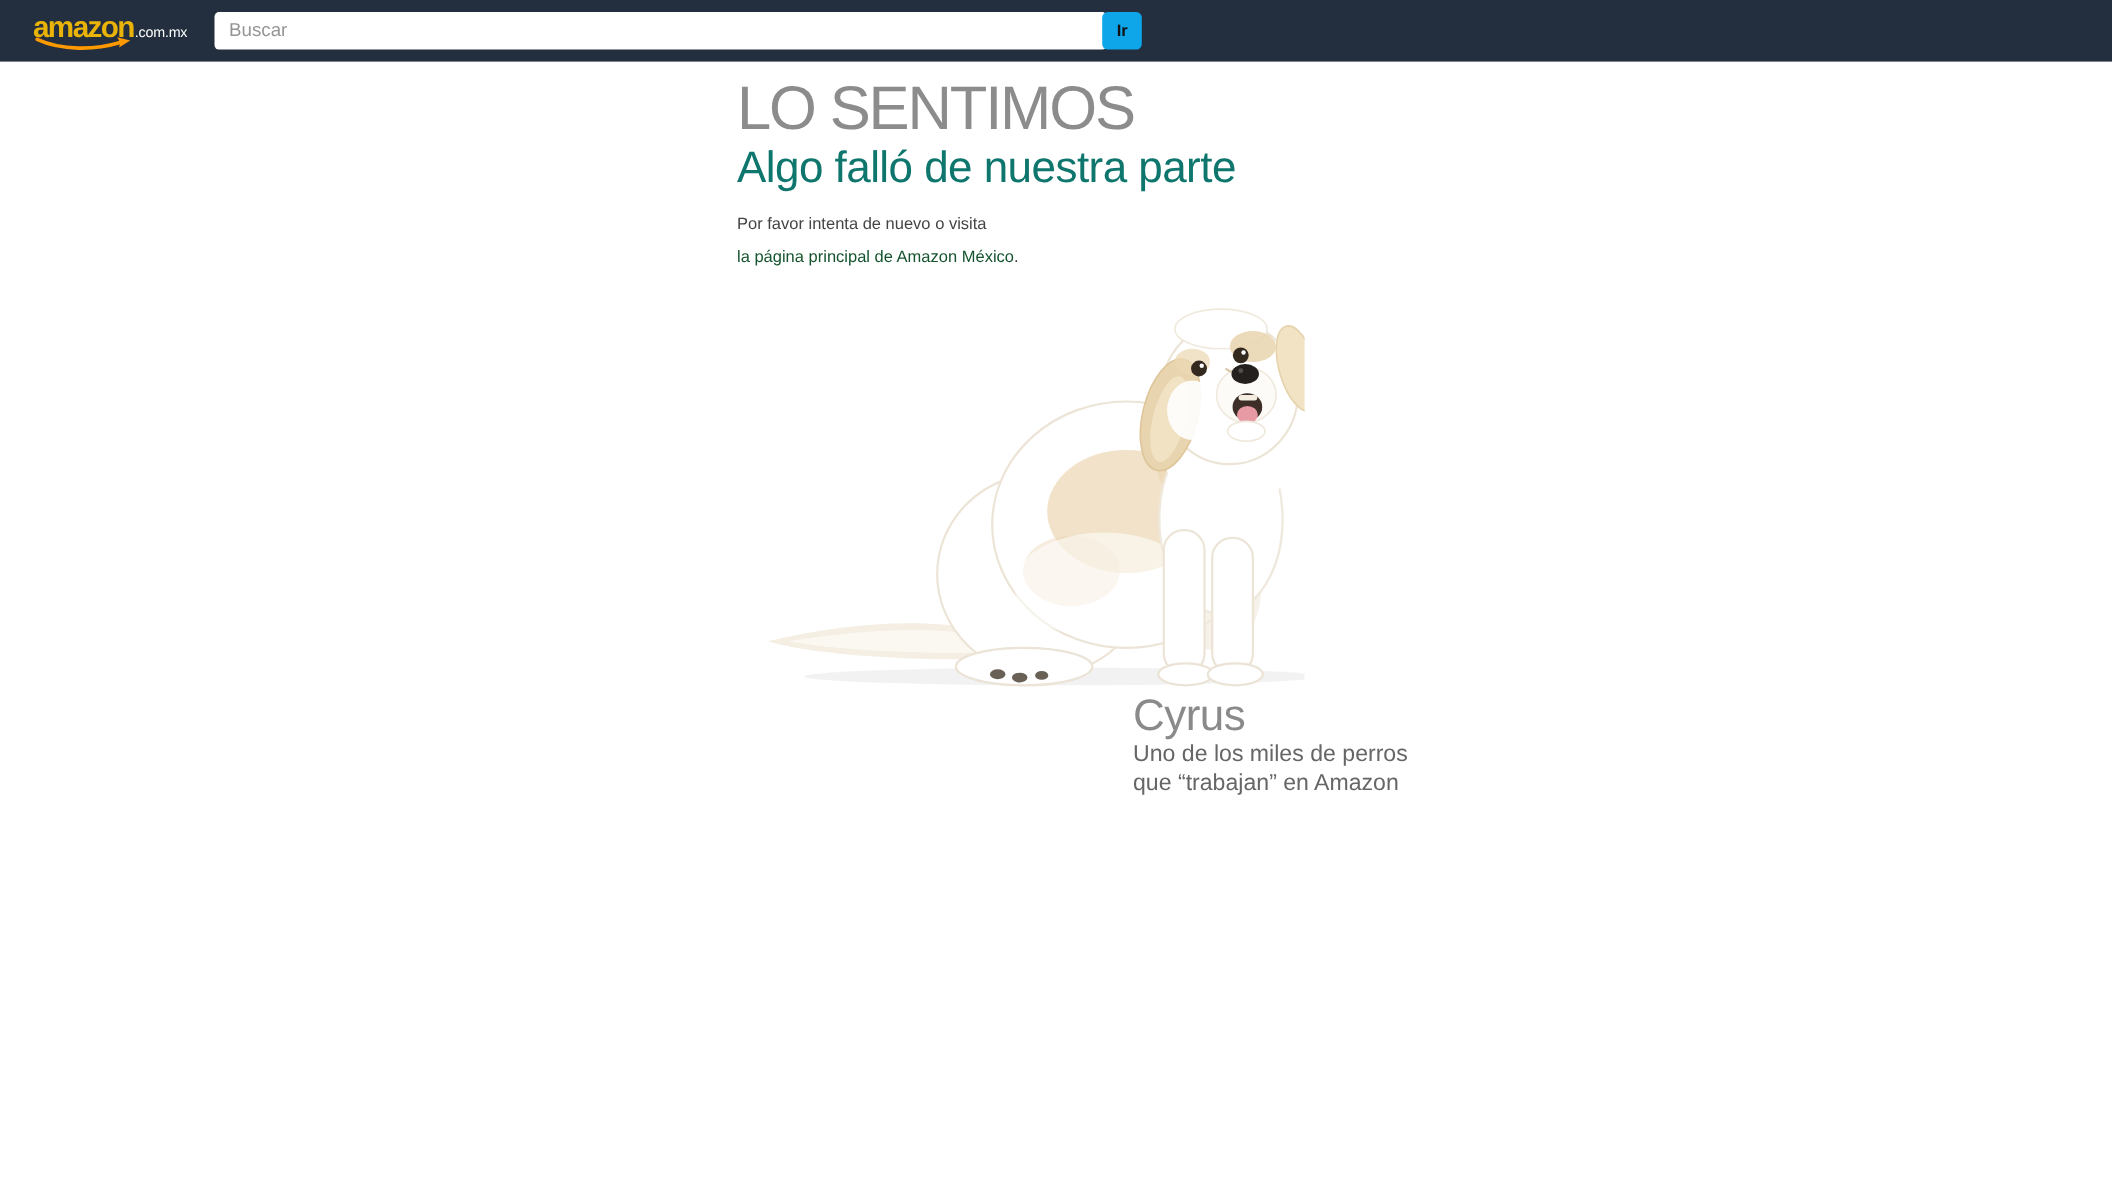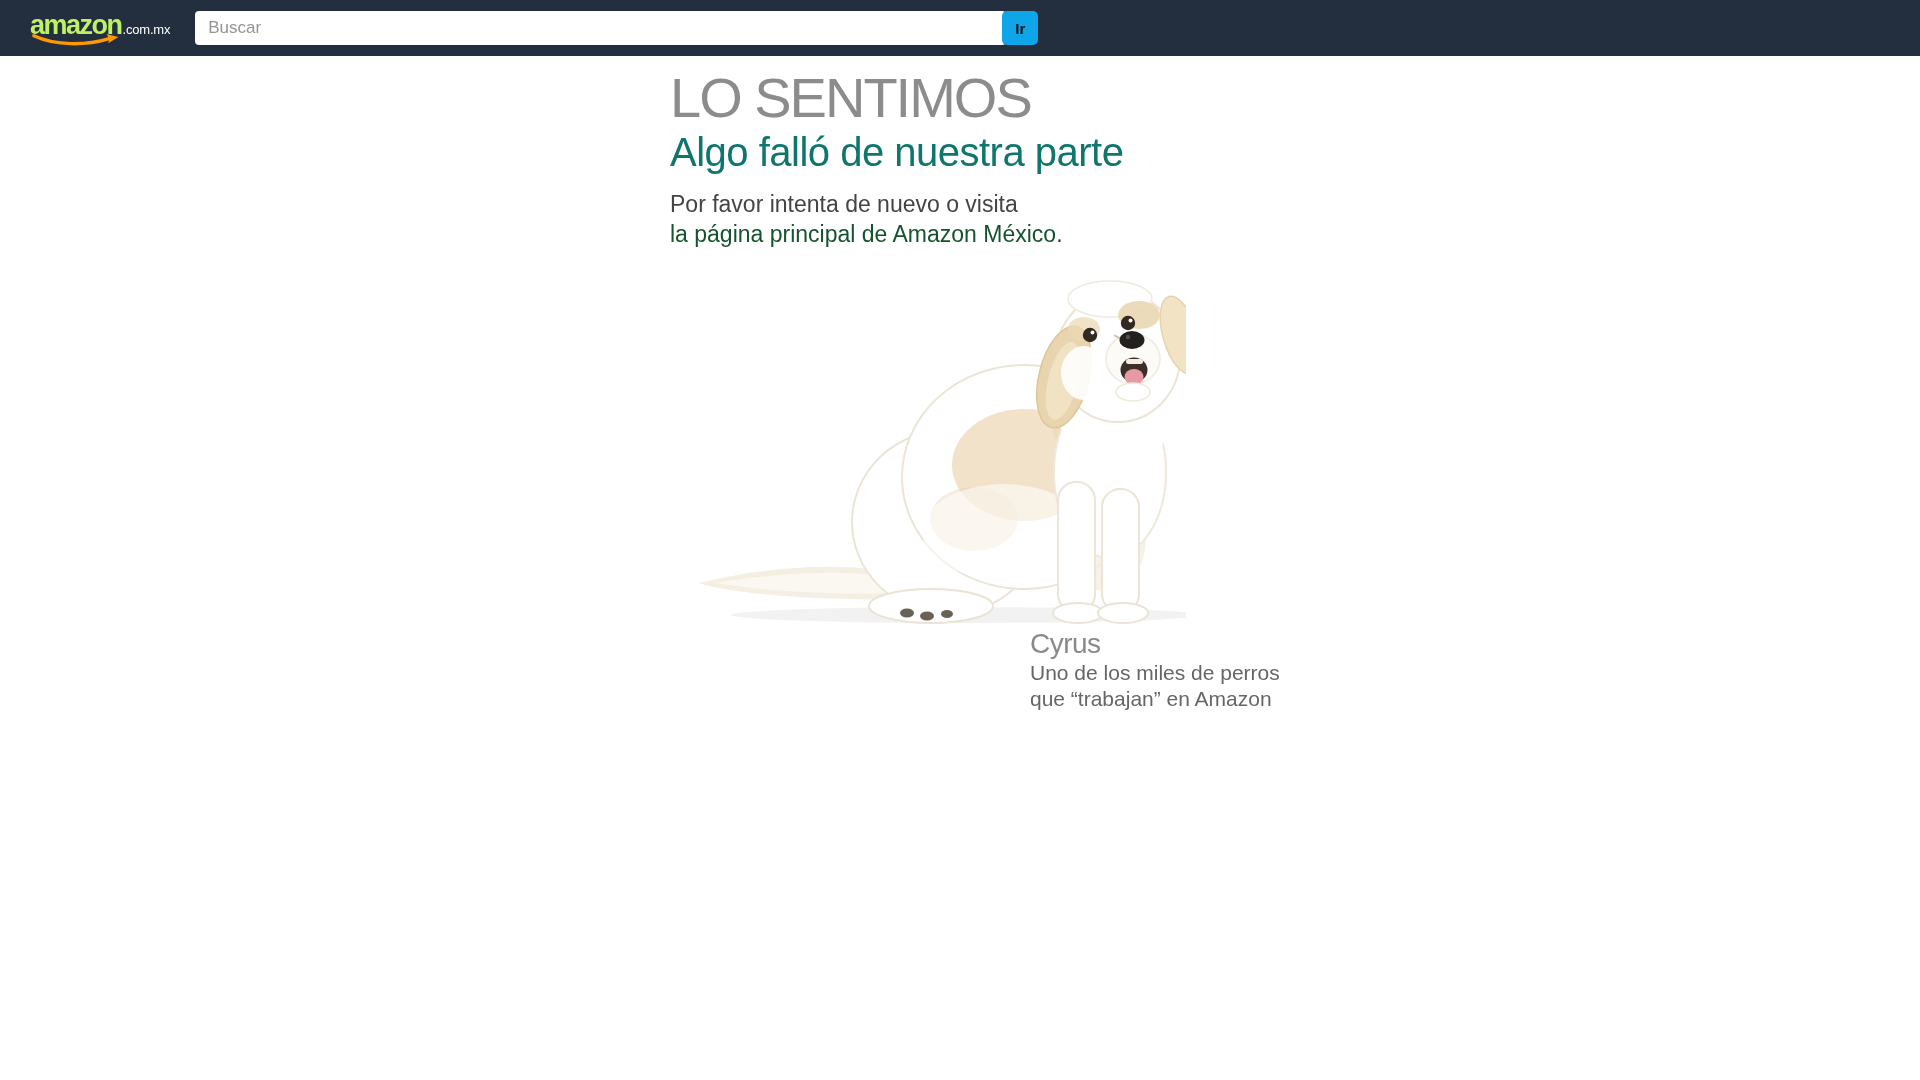--- a/index.html
+++ b/index.html
@@ -21,21 +21,21 @@
     margin-left: 30px;
     position: relative;
     display: flex;
     align-items: baseline;
     padding-bottom: 10px;
     padding-top: 4px;
     cursor: pointer;
     flex: 0 0 auto;
   }
   .logo-word {
-    color: #bef264;
+    color: #eab308;
     font-weight: bold;
     font-size: 27px;
     letter-spacing: -1.5px;
     line-height: 1;
   }
   .logo-suffix {
     color: #ffffff;
     font-size: 13px;
     letter-spacing: -0.2px;
     margin-left: 1px;
@@ -95,21 +95,21 @@
   }
   h2.sub {
     margin-top: 4px;
     font-size: 40px;
     font-weight: 100;
     letter-spacing: -0.5px;
     color: #0f766e;
   }
   .msg-block {
     margin-top: 14px;
-    font-size: 23px;
+    font-size: 15px;
     line-height: 30px;
     color: #444444;
   }
   .msg-block .line { display: block; }
   .msg-block a {
     color: #14532d;
     text-decoration: none;
     cursor: pointer;
   }
   .msg-block .period { color: #333333; }
@@ -119,21 +119,21 @@
     display: block;
     margin-left: 16px;
     width: 500px;
     height: 350px;
   }
   figcaption {
     margin-left: 360px;
     margin-top: 2px;
   }
   .dogname {
-    font-size: 28px;
+    font-size: 40px;
     font-weight: 100;
     color: #8a8a8a;
     line-height: 1.1;
     letter-spacing: -0.5px;
   }
   .dogline {
     font-size: 21px;
     color: #666666;
     line-height: 1.25;
   }

